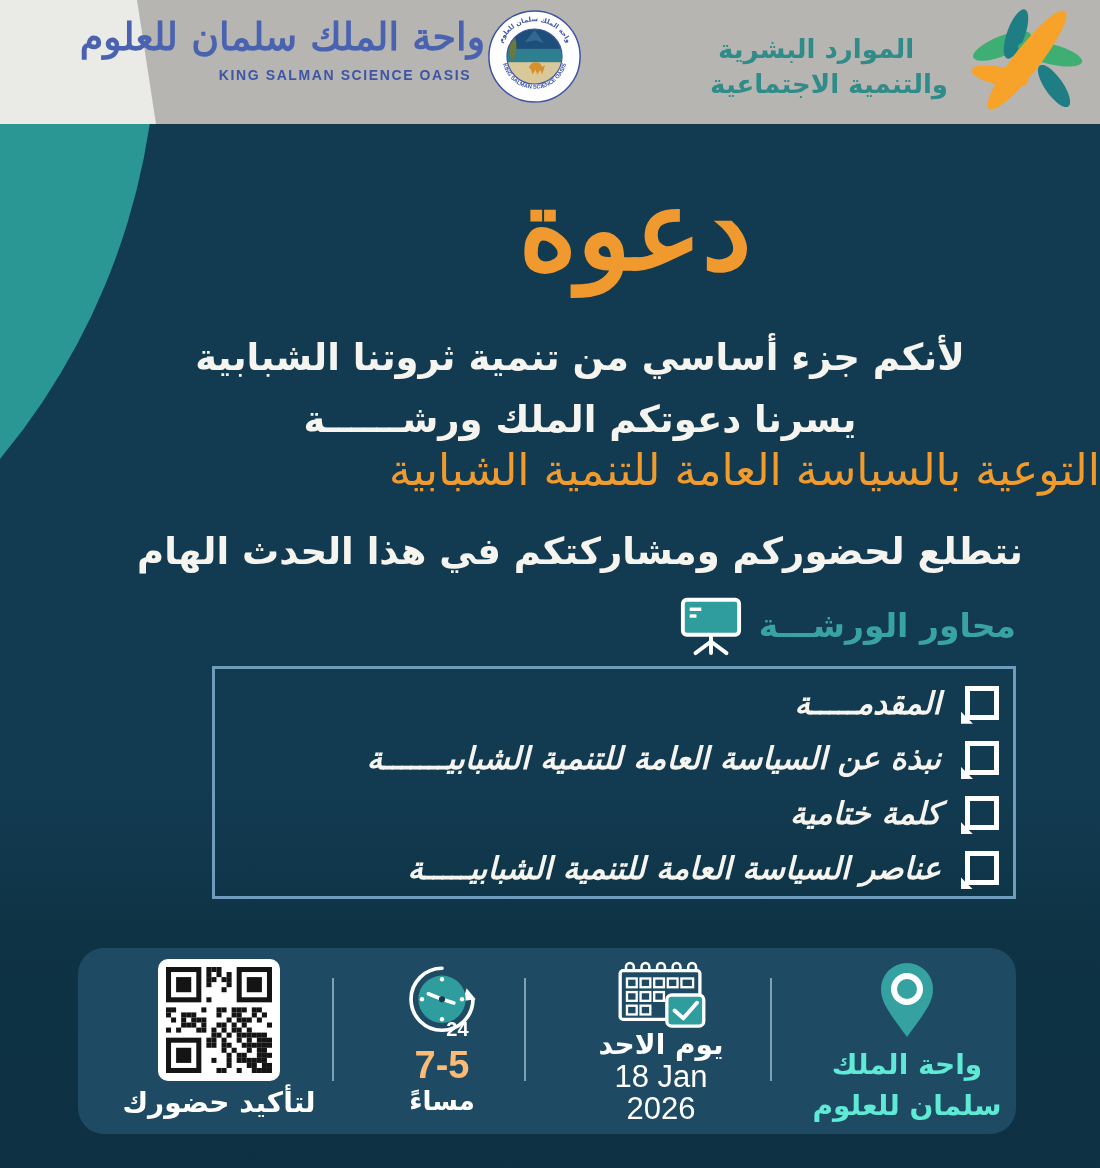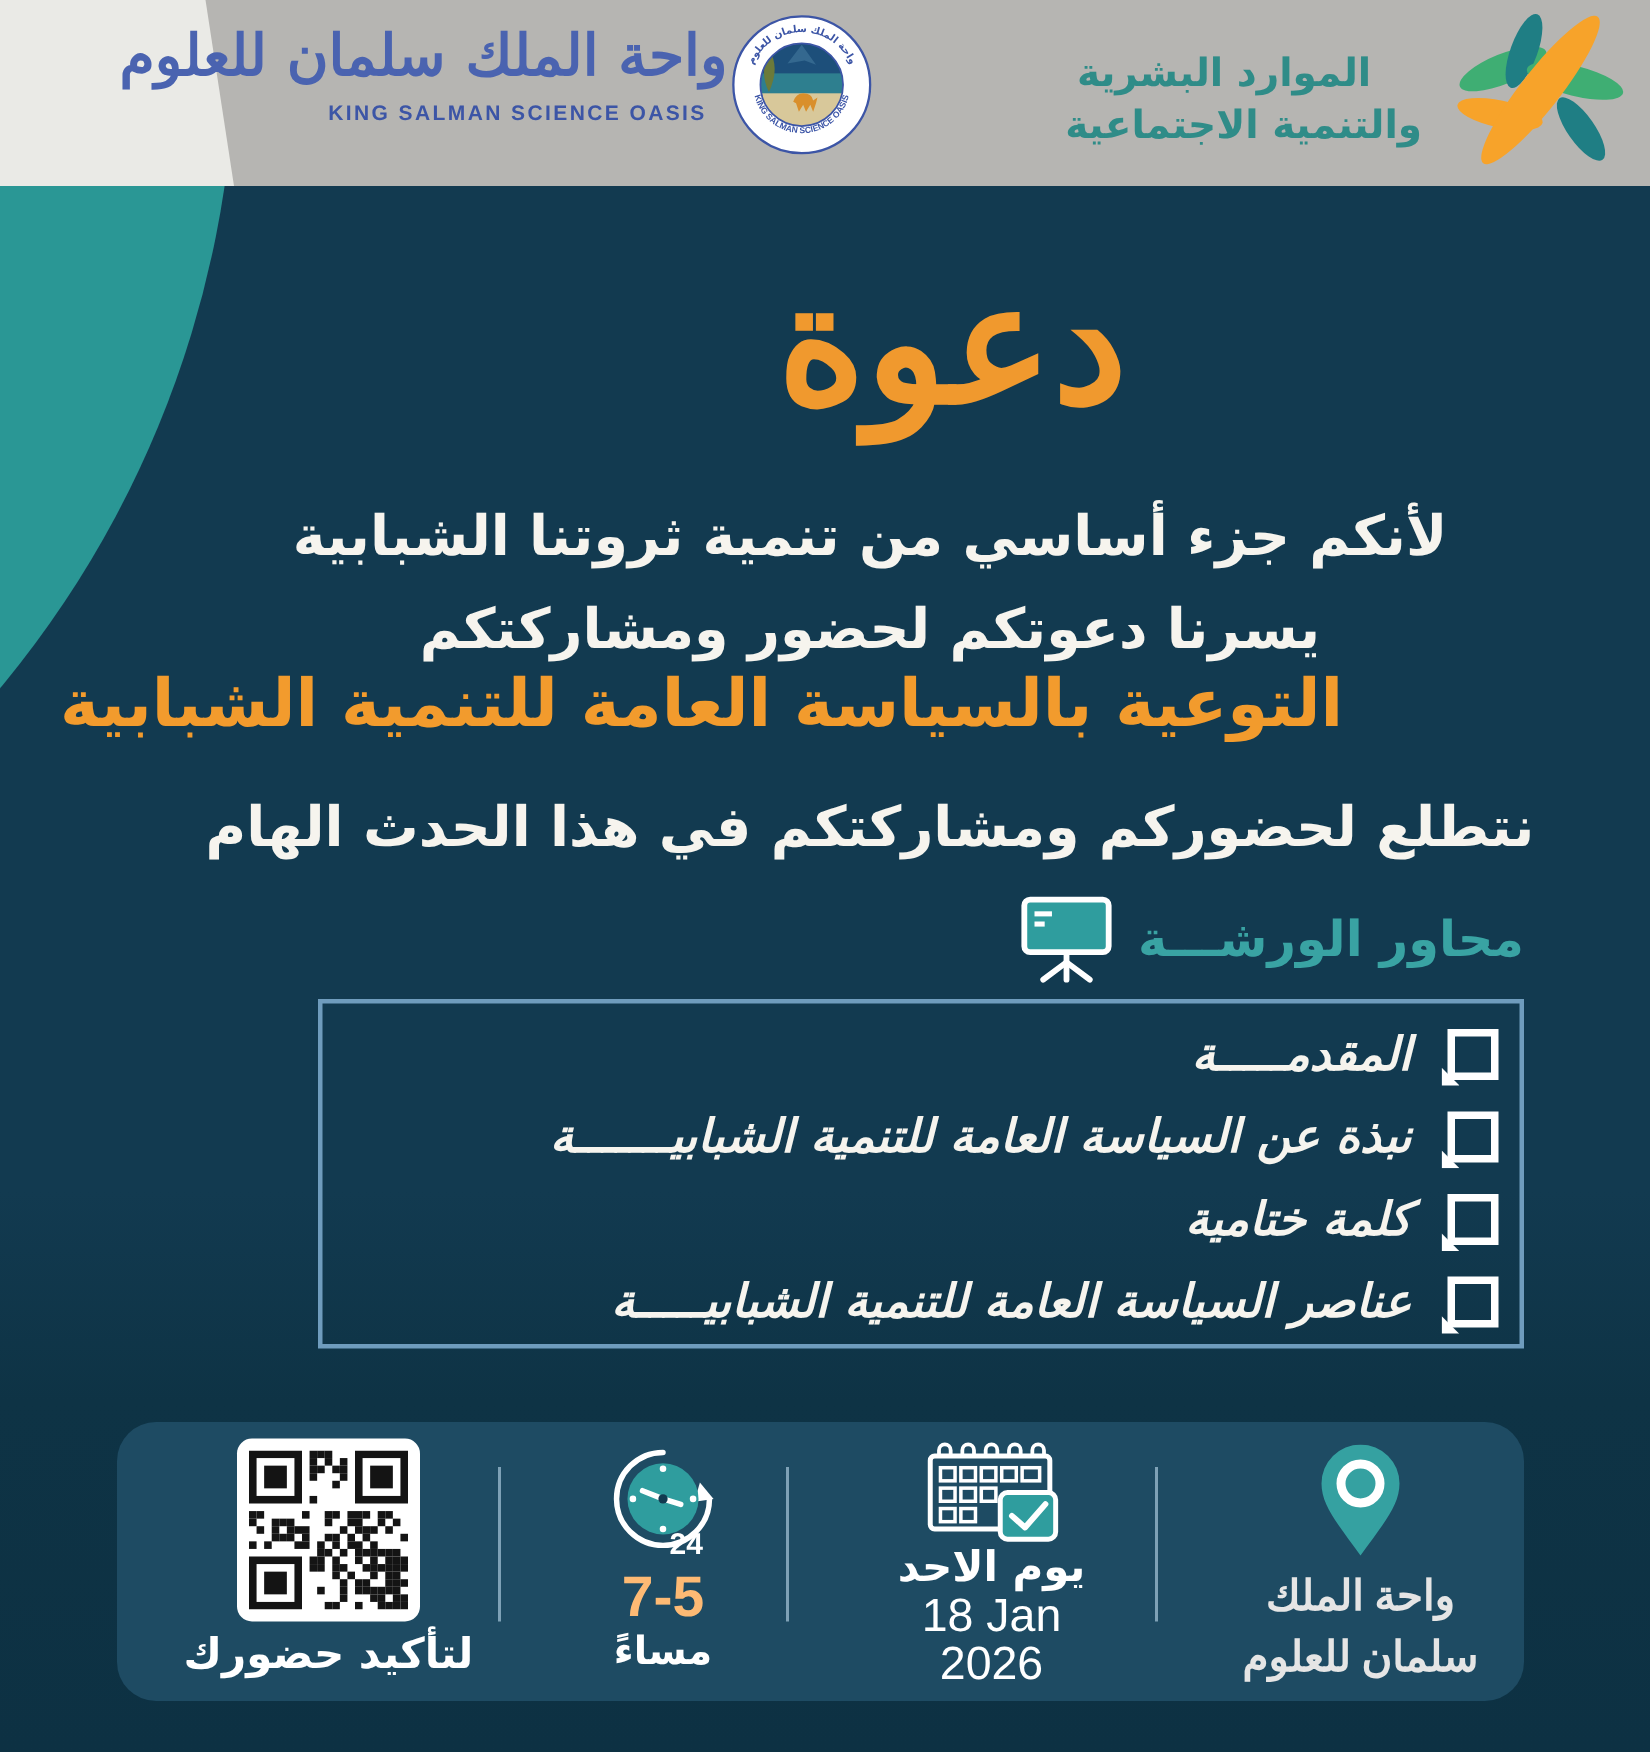--- a/index.html
+++ b/index.html
@@ -47,22 +47,22 @@
   .callig{
     position:absolute; left:430px; top:168px; width:410px;
     text-align:center; direction:rtl;
     font-family:"DejaVu Serif", serif; font-weight:bold;
     font-size:112px; line-height:1.1; color:#f0992e;
   }
   .line{ position:absolute; left:60px; width:1040px; text-align:center; direction:rtl;
          color:#f6f4ee; font-weight:bold; }
   .line-1{ top:336px; font-size:37px; }
   .line-2{ top:398px; font-size:37px; }
-  .title-line{ position:absolute; left:40px; width:1060px; top:444px; text-align:left;
-         direction:rtl; color:#f29b2d; font-weight:bold; font-size:44px; }
+  .title-line{ position:absolute; left:40px; width:1060px; top:444px; text-align:right;
+         direction:rtl; color:#f29b2d; font-weight:normal; font-size:44px; }
   .line-3{ top:530px; font-size:37px; }
 
   
   .agenda-head{
     position:absolute; top:592px; right:84px; height:66px;
     display:flex; flex-direction:row-reverse; align-items:center; gap:16px; direction:rtl;
   }
   .agenda-head-label{ color:#39a3a3; font-weight:bold; font-size:33px; direction:rtl; }
   .board-icon{ width:64px; height:64px; }
   .agenda-box{
@@ -98,21 +98,21 @@
   .clock-icon{ margin-top:13px; width:82px; height:82px; }
   .time-range{ margin-top:3px; color:#fdba74; font-weight:bold; font-size:38px;
                font-family:"Liberation Sans", sans-serif; direction:ltr; line-height:1.05; }
   .time-period{ color:#fff; font-weight:bold; font-size:26px; direction:rtl; line-height:1.2; }
 
   .cal-icon{ margin-top:12px; width:98px; height:70px; }
   .date-day{ color:#fff; font-weight:bold; font-size:28px; direction:rtl; line-height:1.1; }
   .date-date,.date-year{ color:#fff; font-size:31px; font-family:"Liberation Sans", sans-serif;
                line-height:1.05; }
   .pin-icon{ margin-top:15px; width:62px; height:76px; }
-  .loc-line{ color:#e5e5e5; font-weight:bold; font-size:28px; direction:rtl; line-height:1.45;font-family:Liberation Serif, serif; }
+  .loc-line{ color:#5eead4; font-weight:bold; font-size:28px; direction:rtl; line-height:1.45; }
   .loc-wrap{ margin-top:6px; text-align:center; }
 </style>
 </head>
 <body>
 
 <div class="poster">
 
   <div class="teal-circle"></div>
 
   <div class="header">
@@ -162,21 +162,21 @@
       <ellipse cx="50" cy="74" rx="29" ry="9" fill="#f7a32a" transform="rotate(12 50 74)"></ellipse>
       <ellipse cx="77" cy="58" rx="62" ry="13" fill="#f7a32a" transform="rotate(-52 77 58)"></ellipse>
     </svg>
   </div>
 
   <div class="content">
 
     <div class="callig">دعوة</div>
 
     <div class="line line-1">لأنكم جزء أساسي من تنمية ثروتنا الشبابية</div>
-    <div class="line line-2">يسرنا دعوتكم لحضور  ومشاركتكم</div>
+    <div class="line line-2">يسرنا دعوتكم الملك  ورشــــــة</div>
     <div class="title-line">التوعية بالسياسة العامة للتنمية الشبابية</div>
     <div class="line line-3">نتطلع لحضوركم ومشاركتكم في هذا الحدث الهام</div>
 
     <div class="agenda-head">
       <svg class="board-icon" viewBox="0 0 66 62">
         <rect x="4" y="5" width="58" height="36" rx="4" fill="#2f9d9e" stroke="#ffffff" stroke-width="4"></rect>
         <rect x="11" y="13" width="12" height="3.5" fill="#ffffff"></rect>
         <rect x="11" y="20" width="7" height="3.5" fill="#ffffff"></rect>
         <rect x="31" y="41" width="4" height="8" fill="#ffffff"></rect>
         <line x1="33" y1="48" x2="17" y2="60" stroke="#ffffff" stroke-width="4" stroke-linecap="round"></line>

